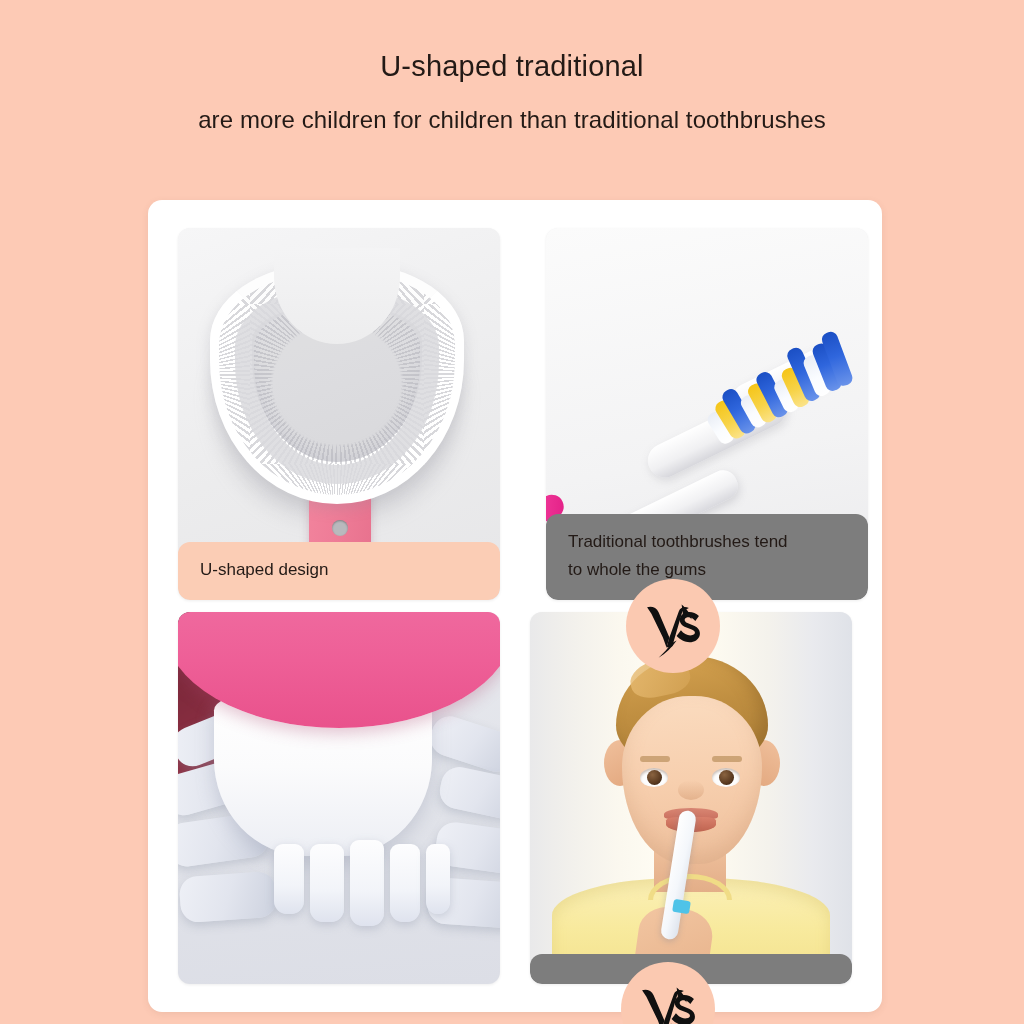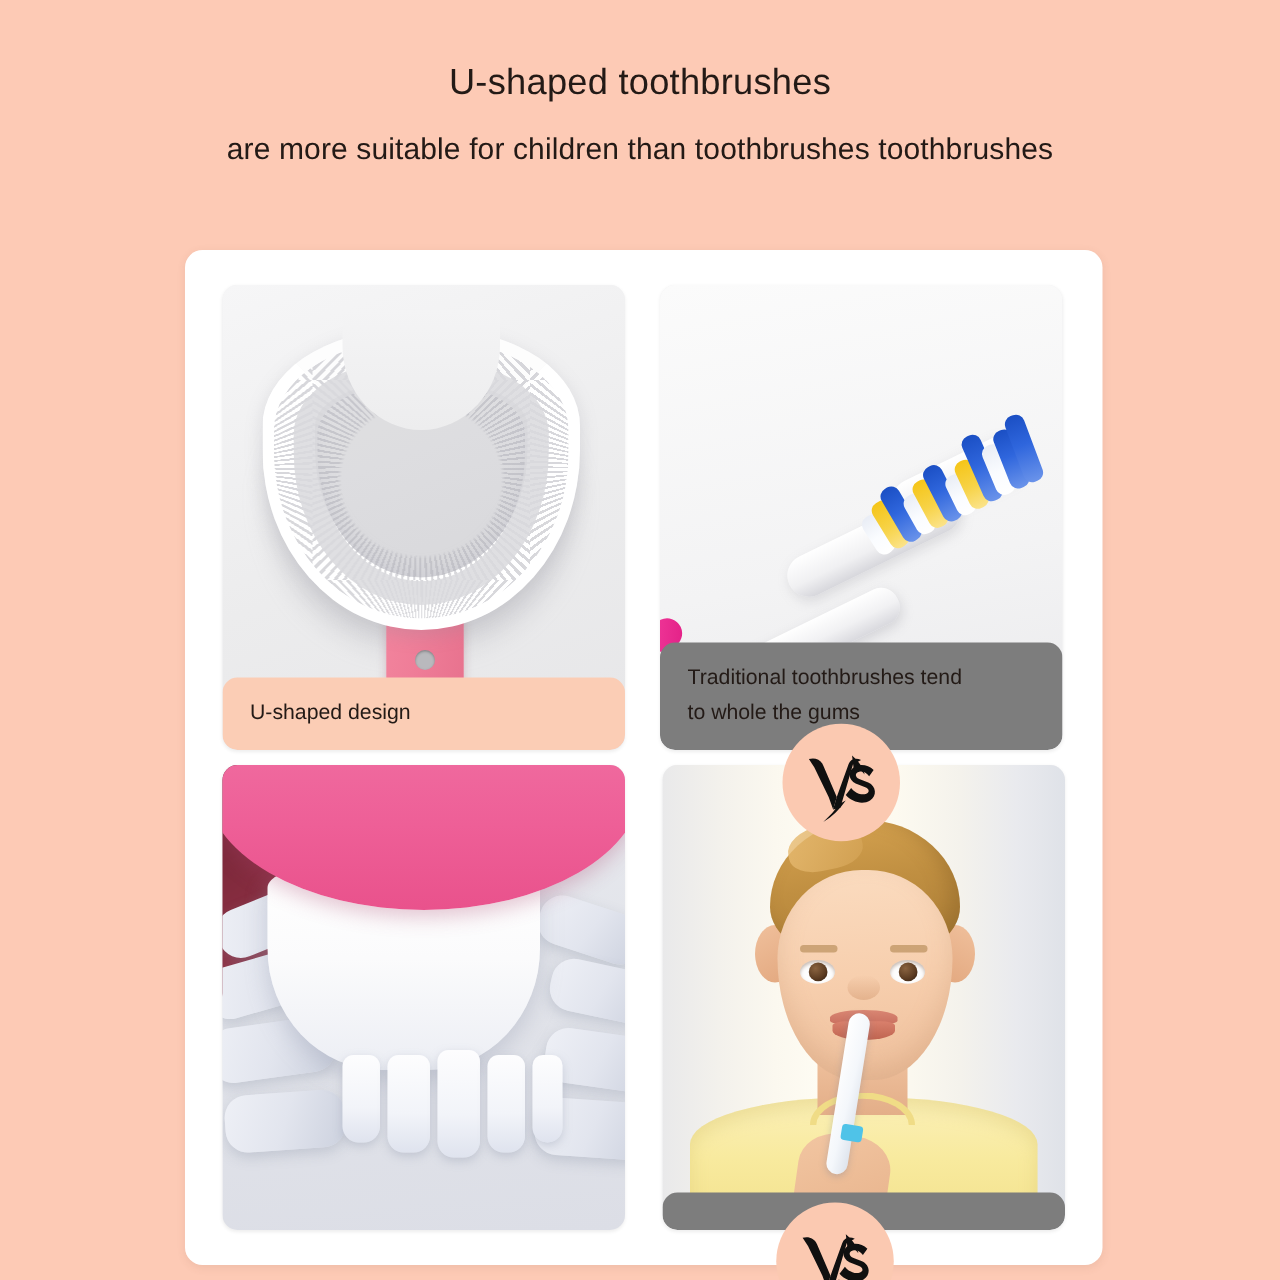--- a/index.html
+++ b/index.html
@@ -48,21 +48,21 @@
 
   .panel{
     position:absolute;
     width:322px;height:372px;
     border-radius:12px;
     overflow:hidden;
     background:#f2f2f3;
     box-shadow:0 1px 3px rgba(0,0,0,.07);
   }
   .p1{left:0;top:0;}
-  .p2{left:350px;top:0;}
+  .p2{left:368px;top:0;}
   .p3{left:0;top:384px;}
   .p4{left:352px;top:384px;}
 
   .art{position:absolute;left:0;top:0;width:322px;height:372px;}
 
   
   .caption{
     position:absolute;
     left:0;bottom:0;
     width:322px;
@@ -314,22 +314,22 @@
   }
   .a4-brush-band{
     position:absolute;left:143px;top:288px;width:17px;height:13px;
     background:#4fc3e8;border-radius:3px;transform:rotate(9deg);
   }
 </style>
 </head>
 <body>
 
 <div class="headline">
-  <div class="line1">U-shaped toothbrushes</div>
-  <div class="line2">are more suitable for children than toothbrushes toothbrushes</div>
+  <div class="line1">U-shaped traditional</div>
+  <div class="line2">are more children for children than traditional toothbrushes</div>
 </div>
 
 <div class="card">
   <div class="grid">
 
     <div class="panel p1">
       <div class="art">
         <div class="a1-bg"></div>
         <div class="a1-shadow"></div>
         <div class="a1-handle-top"></div>

